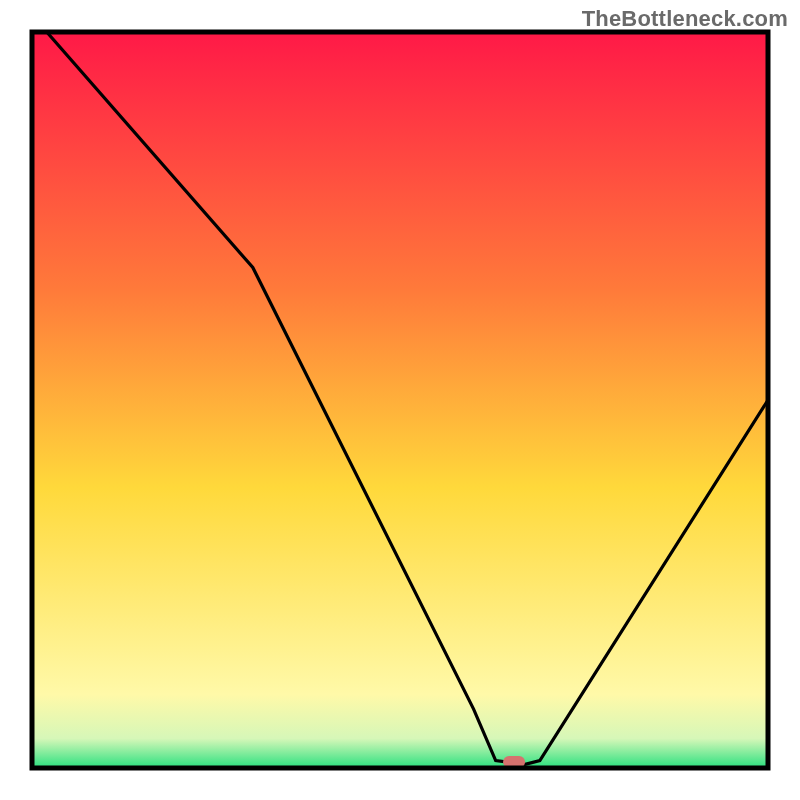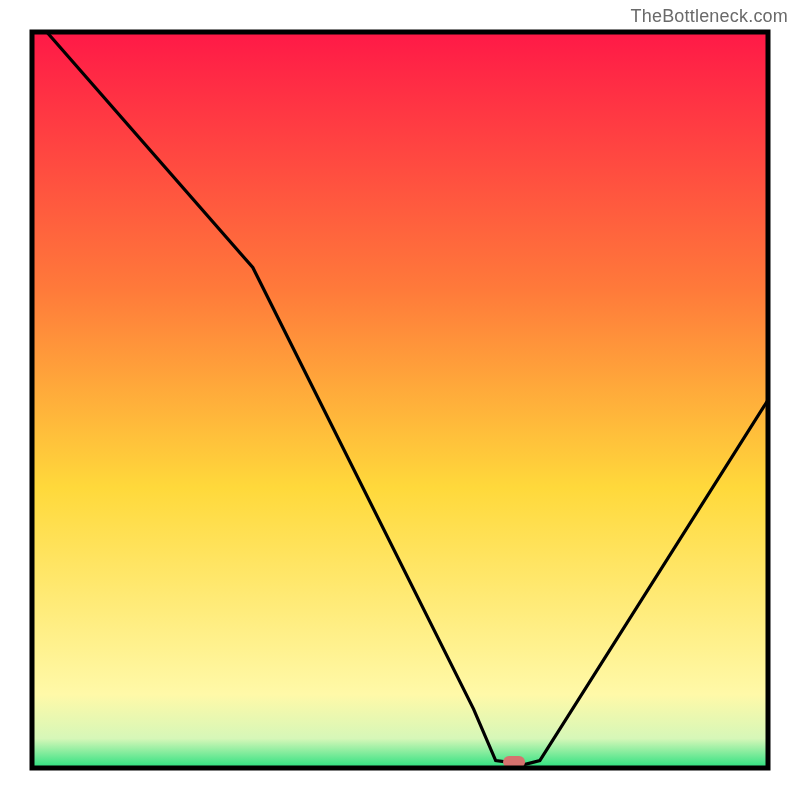--- a/index.html
+++ b/index.html
@@ -12,22 +12,22 @@
   }
   .chart-container {
     position: relative;
     width: 800px;
     height: 800px;
   }
   .watermark {
     position: absolute;
     top: 6px;
     right: 12px;
-    font-size: 18px;
-    font-weight: normal;
+    font-size: 22px;
+    font-weight: bold;
     color: #6a6a6a;
     letter-spacing: 0.2px;
     z-index: 10;
   }
   svg {
     display: block;
   }
 </style>
 </head>
 <body>

